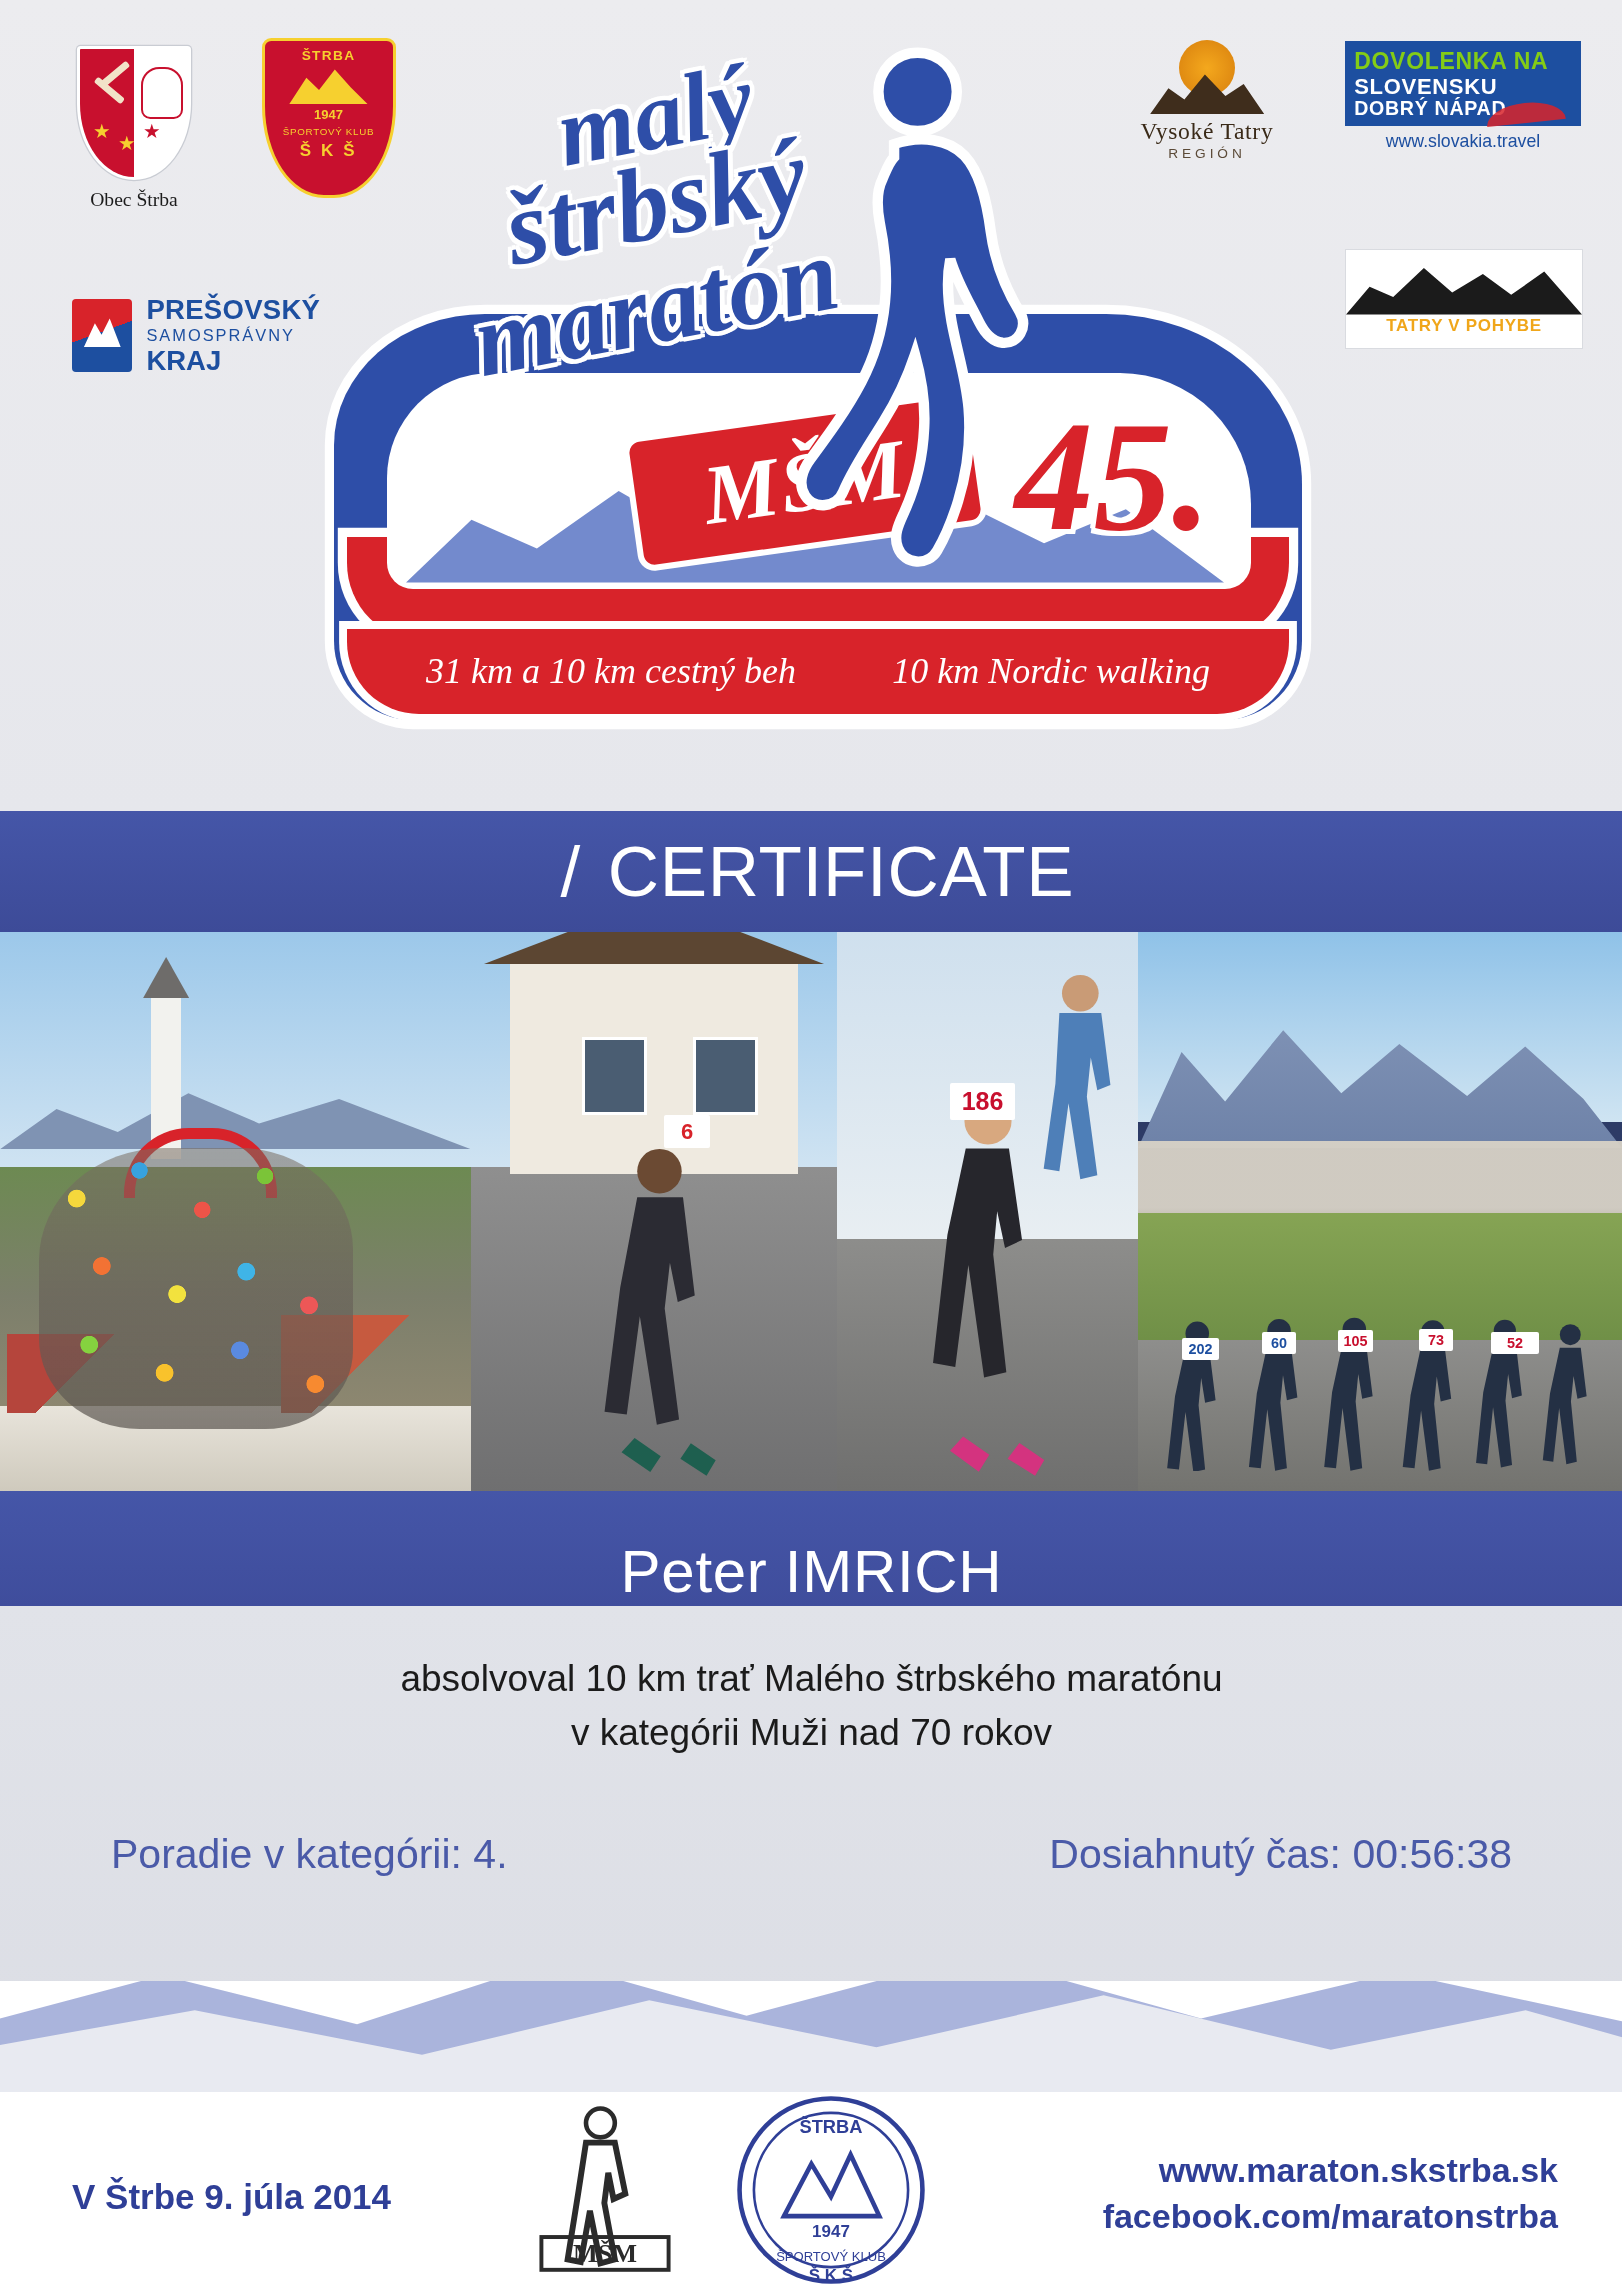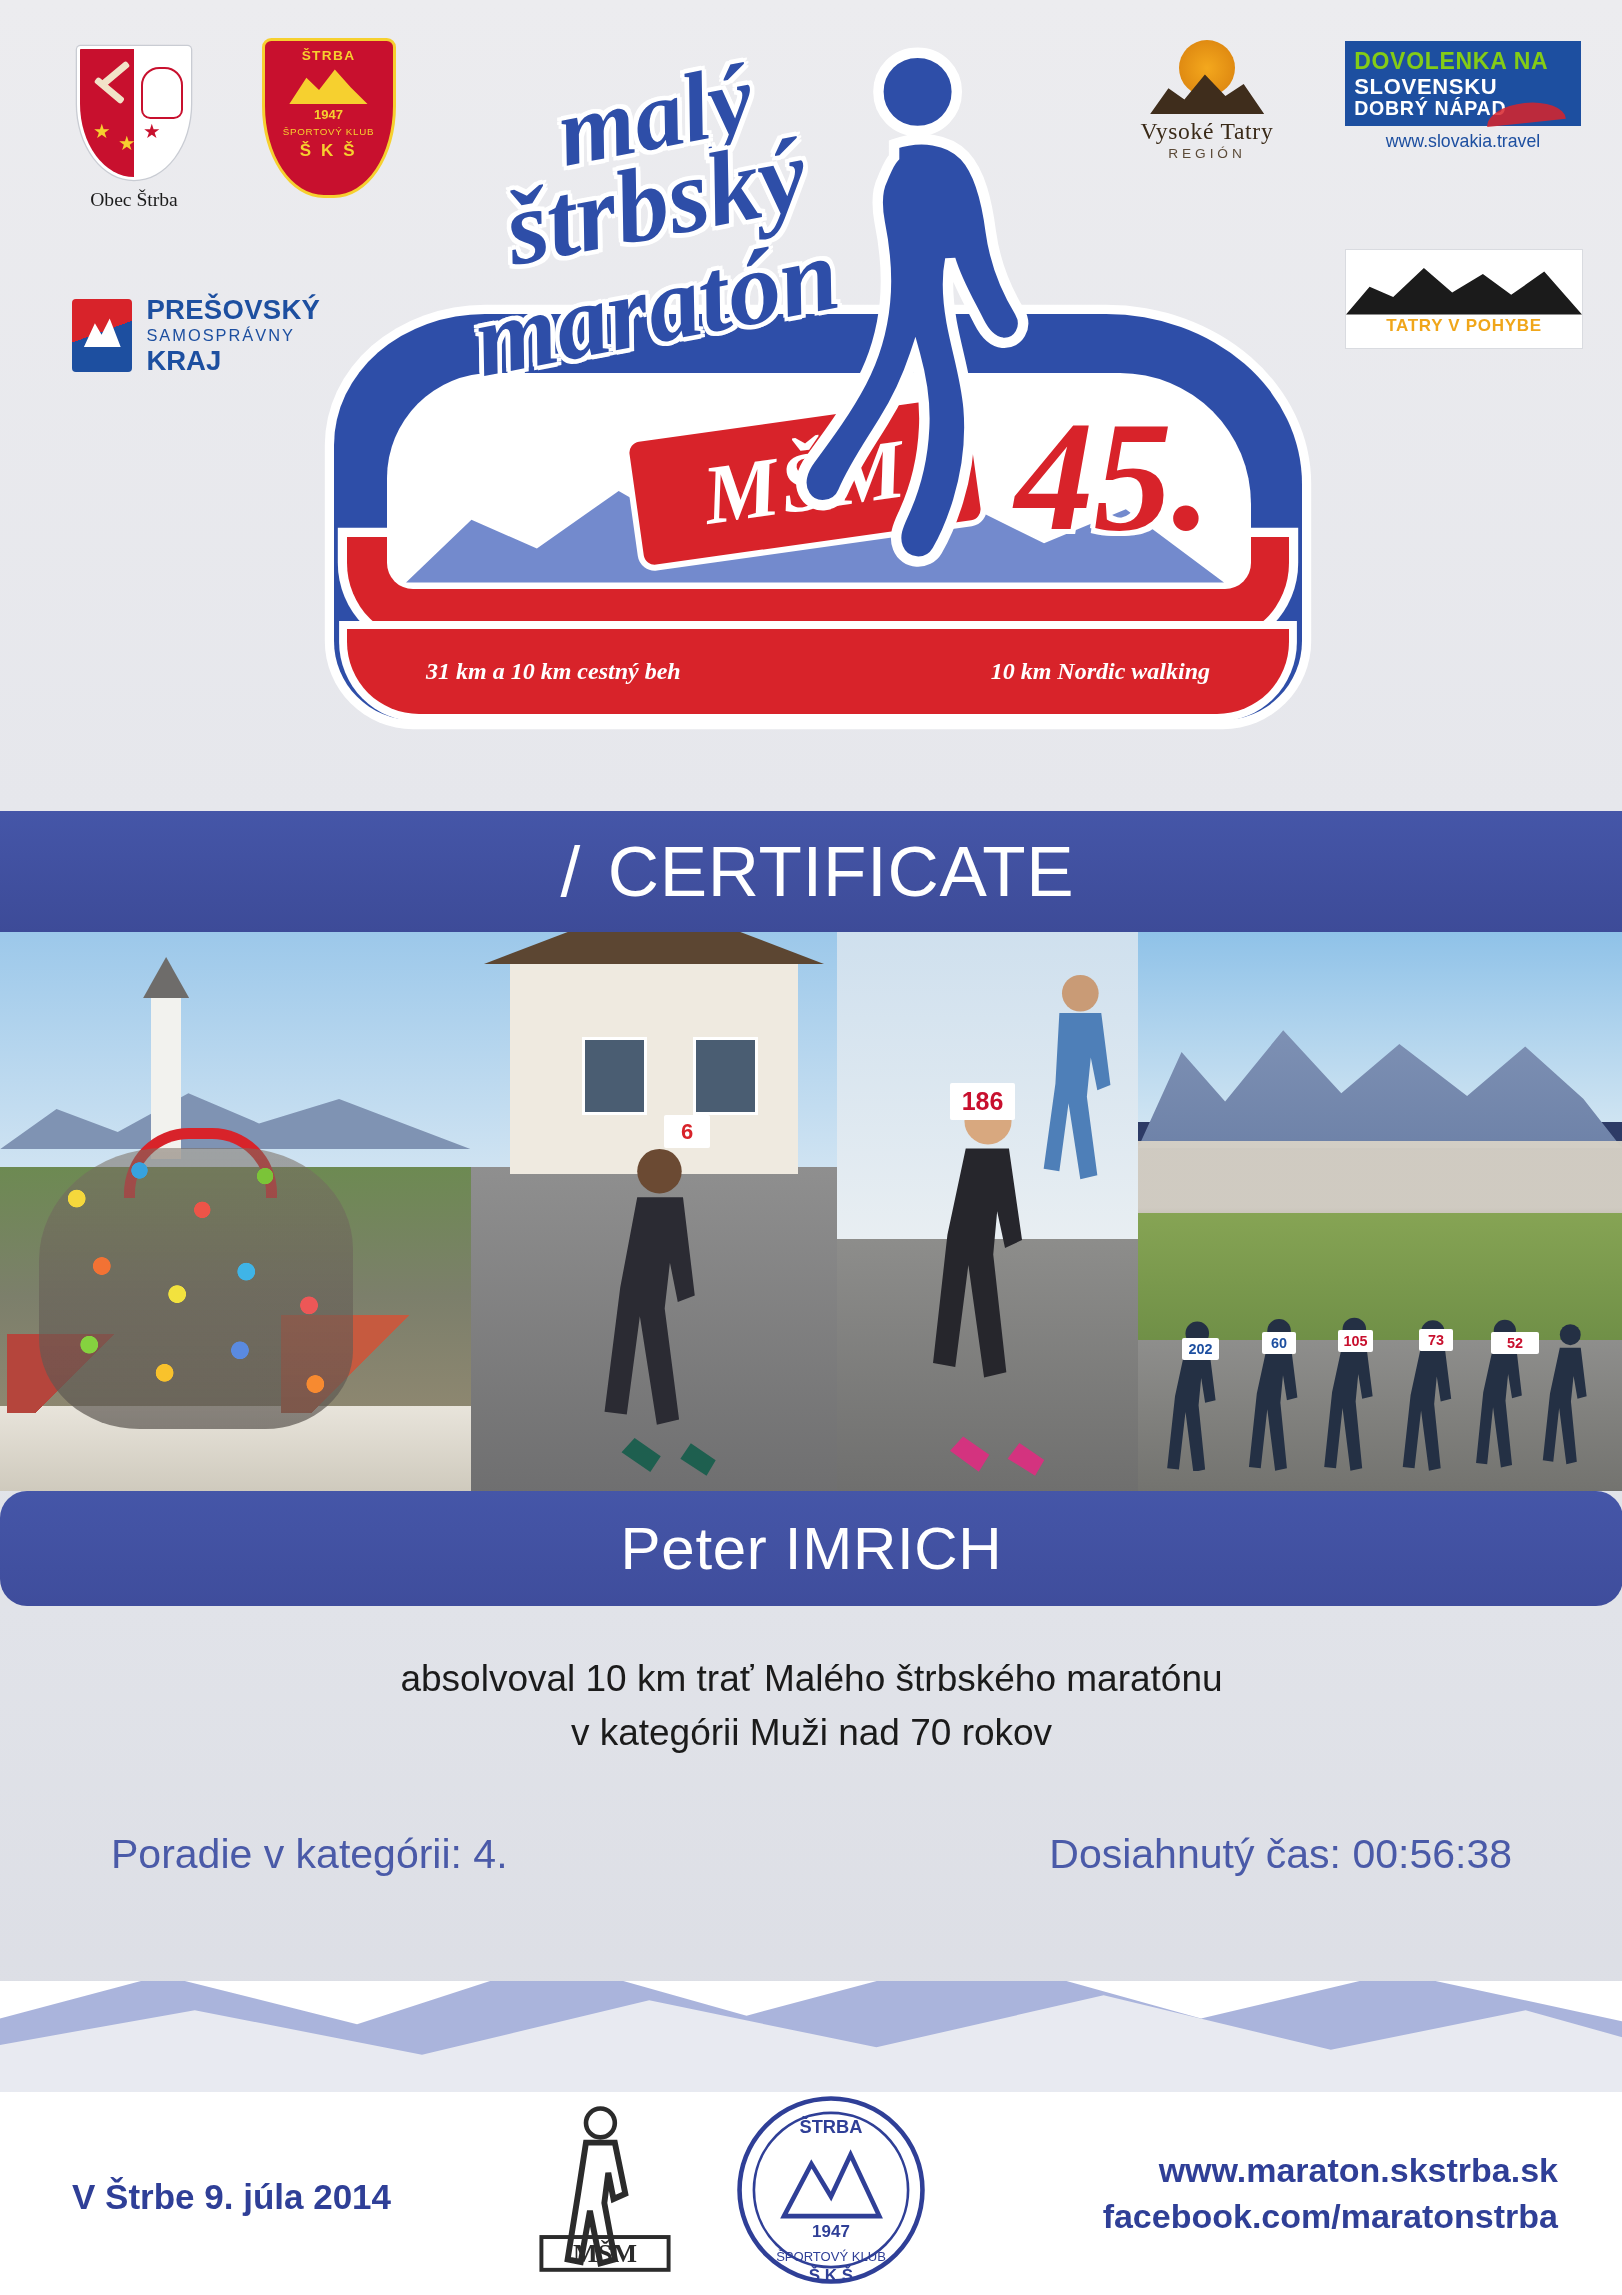--- a/index.html
+++ b/index.html
@@ -430,22 +430,22 @@
     color: #ffffff;
     display: flex;
     align-items: center;
     justify-content: space-between;
     padding: 0 79px;
     box-sizing: border-box;
   }
   .msm-band span {
     font-family: "Liberation Serif", serif;
     font-style: italic;
-    font-weight: bold;
-    font-size: 24px;
+    font-weight: normal;
+    font-size: 36px;
   }
   .msm-runner {
     position: absolute;
     left: 458px;
     top: 6.5px;
     width: 281px;
     height: 746px;
   }
 
   
@@ -657,23 +657,22 @@
     font-family: "Liberation Sans", sans-serif;
   }
 
   
   .name-bar {
     position: relative;
     width: 1623px;
     height: 115px;
     background: linear-gradient(180deg, #4556a8 0%, #3f4d9c 100%);
     display: flex;
-    align-items: center;
+    align-items: flex-end;
     justify-content: center;
-    border-radius: 27px;
   }
   .name-bar .athlete {
     color: #ffffff;
     font-size: 60px;
     font-weight: normal;
     letter-spacing: 0.7px;
   }
 
   
   .result {

